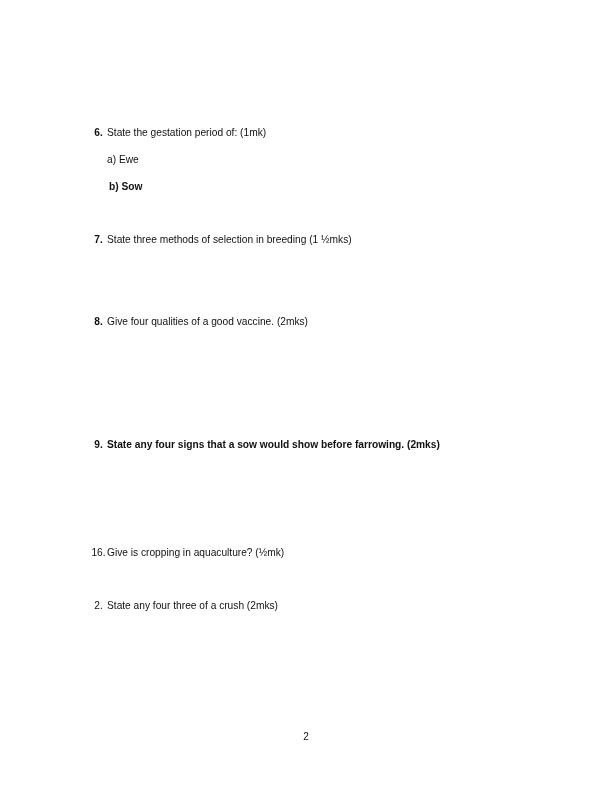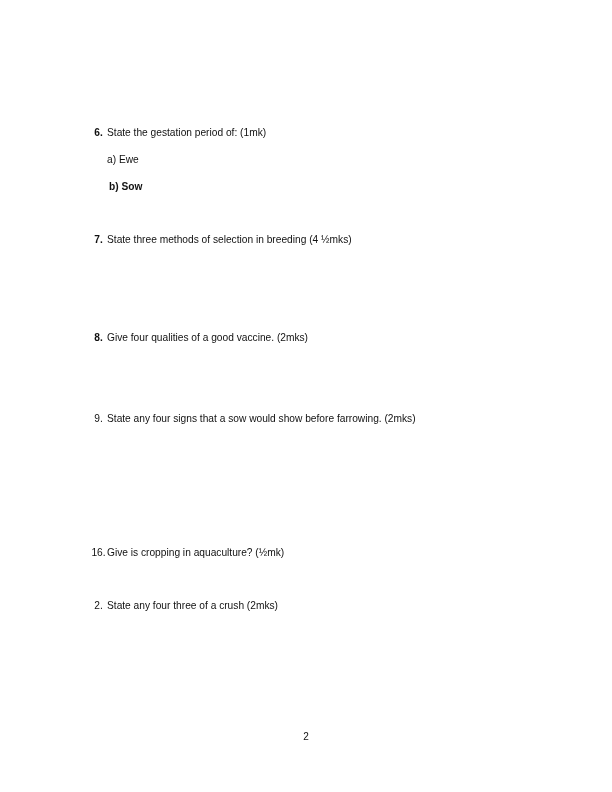--- a/index.html
+++ b/index.html
@@ -43,28 +43,28 @@
 
 <div>
 
   <div class="line" style="left:90px; top:127px;">
     <span class="num bold">6.</span><span>State the gestation period of: (1mk)</span>
   </div>
   <div class="line" style="left:107px; top:154px;">a) Ewe</div>
   <div class="line" style="left:109px; top:181px;font-weight:bold;">b) Sow</div>
 
   <div class="line" style="left:90px; top:234px;">
-    <span class="num bold">7.</span><span>State three methods of selection in breeding (4 ½mks)</span>
+    <span class="num bold">7.</span><span>State three methods of selection in breeding (1 ½mks)</span>
   </div>
 
-  <div class="line" style="left:90px; top:332px;">
+  <div class="line" style="left:90px; top:316px;">
     <span class="num bold">8.</span><span>Give four qualities of a good vaccine. (2mks)</span>
   </div>
 
-  <div class="line" style="left:90px; top:413px;">
+  <div class="line" style="left:90px; top:439px;font-weight:bold;">
     <span class="num">9.</span><span>State any four signs that a sow would show before farrowing. (2mks)</span>
   </div>
 
   <div class="line" style="left:90px; top:547px;">
     <span class="num">16.</span><span>Give is cropping in aquaculture? (½mk)</span>
   </div>
 
   <div class="line" style="left:90px; top:600px;">
     <span class="num">2.</span><span>State any four three of a crush (2mks)</span>
   </div>

